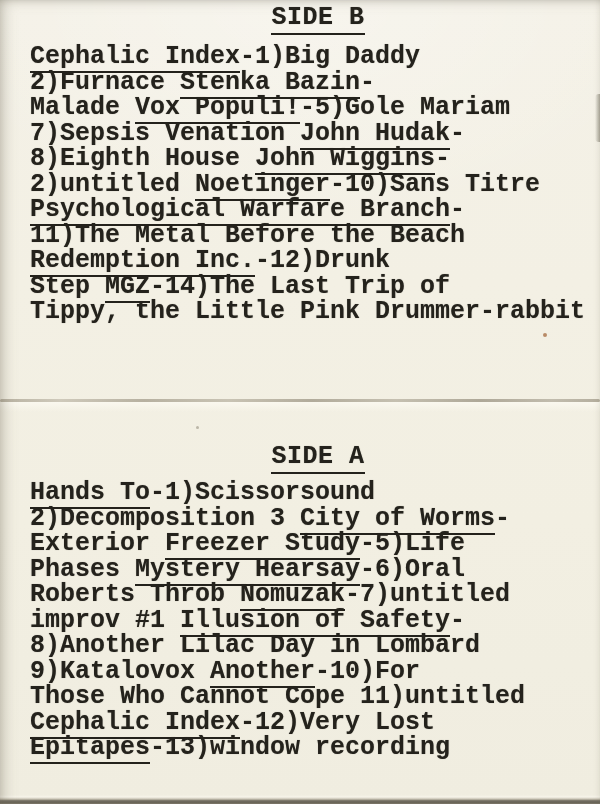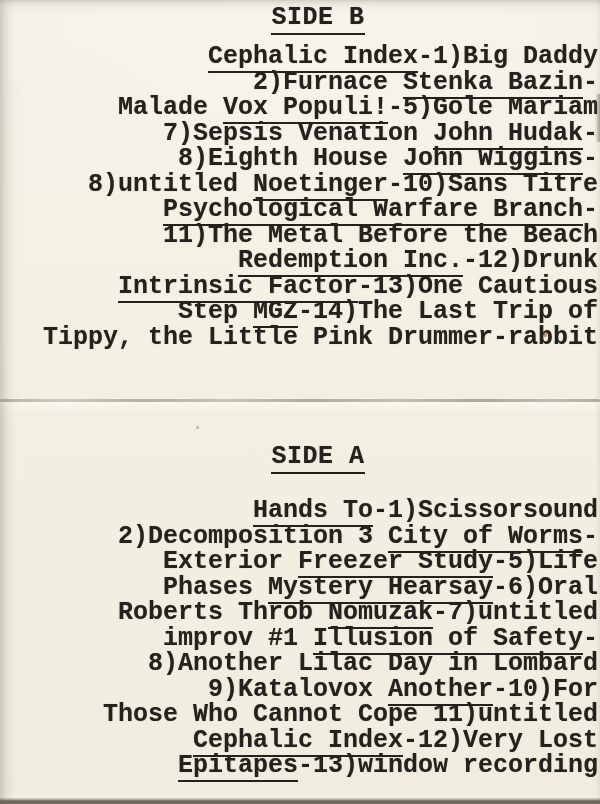--- a/index.html
+++ b/index.html
@@ -33,23 +33,23 @@
   .side-title {
     text-align: center;
     font-size: 25px;
     line-height: 28px;
     letter-spacing: 0.5px;
     text-shadow: 0 0 1px rgba(36,34,28,0.40);
     margin-left: 36px;
   }
   .side-title .u { border-bottom: 2px solid #24221c; padding-bottom: 1px; }
 
-  .track-lines { padding-left: 30px; padding-right: 2px; text-align: right; }
+  .track-lines { padding-left: 30px; padding-right: 2px; }
   #side-b .track-lines { margin-top: 12px; }
-  #side-a .track-lines { margin-top: 27px; }
+  #side-a .track-lines { margin-top: 9px; }
 
   .line {
     height: 25.5px;
     line-height: 25.5px;
     font-size: 25px;
     white-space: pre;
     text-shadow: 0 0 1px rgba(36,34,28,0.38);
   }
   .line .u { border-bottom: 2px solid #24221c; }
 
@@ -89,25 +89,24 @@
 <div class="page">
 
   <div class="side-section" id="side-b">
     <div class="side-title"><span class="u">SIDE B</span></div>
     <div class="track-lines">
         <div class="line"><span class="u">Cephalic Index</span><span>-1)Big Daddy</span></div>
         <div class="line"><span>2)Furnace </span><span class="u">Stenka Bazin</span><span>-</span></div>
         <div class="line"><span>Malade </span><span class="u">Vox Populi!</span><span>-5)Gole Mariam</span></div>
         <div class="line"><span>7)Sepsis Venation </span><span class="u">John Hudak</span><span>-</span></div>
         <div class="line"><span>8)Eighth House </span><span class="u">John Wiggins</span><span>-</span></div>
-        <div class="line"><span>8)untitled </span><span class="u">Noetinger</span><span>-10)Sans Titre</span></div>
+        <div class="line"><span>2)untitled </span><span class="u">Noetinger</span><span>-10)Sans Titre</span></div>
         <div class="line"><span class="u">Psychological Warfare Branch</span><span>-</span></div>
         <div class="line"><span>11)The Metal Before the Beach</span></div>
         <div class="line"><span class="u">Redemption Inc.</span><span>-12)Drunk</span></div>
-        <div class="line"><span class="u">Intrinsic Factor</span><span>-13)One Cautious</span></div>
         <div class="line"><span>Step </span><span class="u">MGZ</span><span>-14)The Last Trip of</span></div>
         <div class="line"><span>Tippy, the Little Pink Drummer-rabbit</span></div>
       </div>
   </div>
 
   <div class="crease-highlight"></div>
   <div class="crease-line"></div>
 
   <div class="side-section" id="side-a">
     <div class="side-title"><span class="u">SIDE A</span></div>

